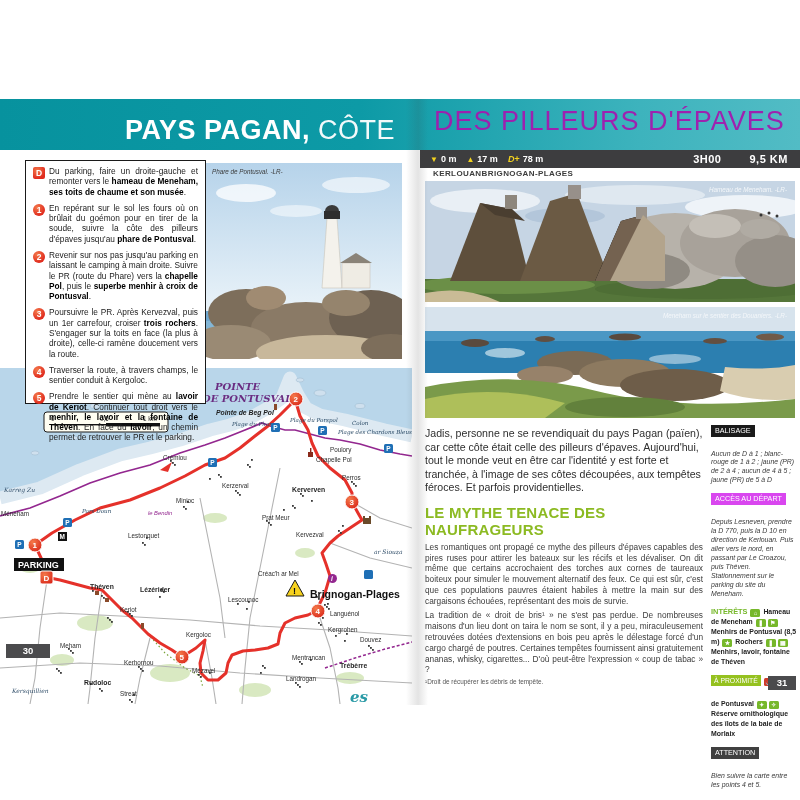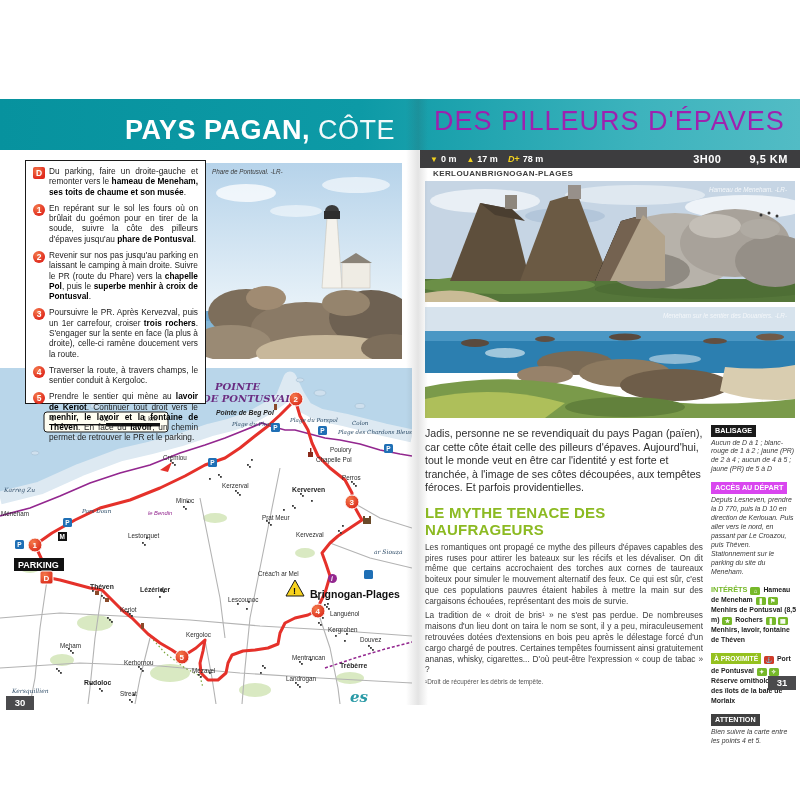--- a/index.html
+++ b/index.html
@@ -43,21 +43,21 @@
   .gutter{position:absolute;left:406px;top:99px;width:22px;height:606px;
           background:linear-gradient(90deg,rgba(0,0,0,0) 0%,rgba(60,60,60,.14) 55%,rgba(0,0,0,0) 100%);pointer-events:none;z-index:8;}
   
   .article{position:absolute;left:425px;top:427px;width:278px;}
   .intro{font-size:10.6px;line-height:1.28;color:#2e2e2e;}
   .green-head{margin-top:9px;font-size:15px;font-weight:bold;color:#8cba22;letter-spacing:.2px;}
   .bodytxt{margin-top:4px;font-size:8.3px;line-height:1.3;color:#3c3c3c;text-align:justify;}
   .footnote{margin-top:3px;font-size:6.4px;color:#555;}
   
   .sidebar{position:absolute;left:711px;top:425px;width:85px;font-size:6.9px;color:#333;}
-  .sb-label{display:inline-block;color:#fff;font-weight:bold;font-size:7.2px;padding:1px 4px 1.5px;margin-bottom:2px;}
+  .sb-label{display:inline-block;color:#fff;font-weight:normal;font-size:7.2px;padding:1px 4px 1.5px;margin-bottom:13px;}
   .sb-black{background:#1a1a1a;}
   .sb-red{background:#d946ef;}
   .sb-green{background:#95c11f;}
   .sb-orange{background:#404040;}
   .sb-greentext{color:#76b82a;font-weight:bold;font-size:7.4px;}
   .sb-italic{font-style:italic;line-height:1.3;color:#3a3a3a;}
   .sb-sec{margin-bottom:8px;}
   .sb-bold{font-weight:bold;line-height:1.45;color:#222;}
   .sb-icon{display:inline-block;min-width:8px;height:8px;background:#76b82a;color:#fff;border-radius:1.5px;
            font-size:6px;line-height:8px;text-align:center;padding:0 1px;margin:0 1px;vertical-align:-1px;font-style:normal;}
@@ -111,21 +111,21 @@
         <div class="step">
           <span class="step-marker circle">1</span>
           <span class="step-text"><span>En repérant sur le sol les fours où on brûlait du goémon pour en tirer de la soude, suivre la côte des pilleurs d'épaves jusqu'au </span><b>phare de Pontusval</b><span>.</span></span>
         </div>
         <div class="step">
           <span class="step-marker circle">2</span>
           <span class="step-text"><span>Revenir sur nos pas jusqu'au parking en laissant le camping à main droite. Suivre le PR (route du Phare) vers la </span><b>chapelle Pol</b><span>, puis le </span><b>superbe menhir à croix de Pontusval</b><span>.</span></span>
         </div>
         <div class="step">
           <span class="step-marker circle">3</span>
-          <span class="step-text"><span>Poursuivre le PR. Après Kervezval, puis un 1er carrefour, croiser </span><b>trois rochers</b><span>. S'engager sur la sente en face (la plus à droite), celle-ci ramène doucement vers la route.</span></span>
+          <span class="step-text"><span>Poursuivre le PR. Après Kervezval, puis un 1er carrefour, croiser </span><b>trois rochers</b><span>. S'engager sur la toits en face (la plus à droite), celle-ci ramène doucement vers la route.</span></span>
         </div>
         <div class="step">
           <span class="step-marker circle">4</span>
           <span class="step-text"><span>Traverser la route, à travers champs, le sentier conduit à Kergoloc.</span></span>
         </div>
         <div class="step">
           <span class="step-marker circle">5</span>
           <span class="step-text"><span>Prendre le sentier qui mène au </span><b>lavoir de Keriot</b><span>. Continuer tout droit vers le </span><b>menhir, le lavoir et la fontaine de Théven</b><span>. En face du </span><b>lavoir</b><span>, un chemin permet de retrouver le PR et le parking.</span></span>
         </div>
       </div>
@@ -539,15 +539,15 @@
           <text x="-2.4" y="3" class="mk-txt">4</text>
       </g>
       <g transform="translate(182,289)">
         <circle r="7" fill="url(#redg)" stroke="#fff" stroke-width="1"></circle>
           <text x="-2.4" y="3" class="mk-txt">5</text>
       </g>
     </svg>
   </div>
 
   <div class="gutter"></div>
-  <div class="pagenum" style="left:6px;top:696px;width:28px;">30</div>
+  <div class="pagenum" style="left:6px;top:644px;width:44px;">30</div>
   <div class="pagenum" style="left:768px;top:676px;width:28px;">31</div>
 </div>
 
 </body></html>

